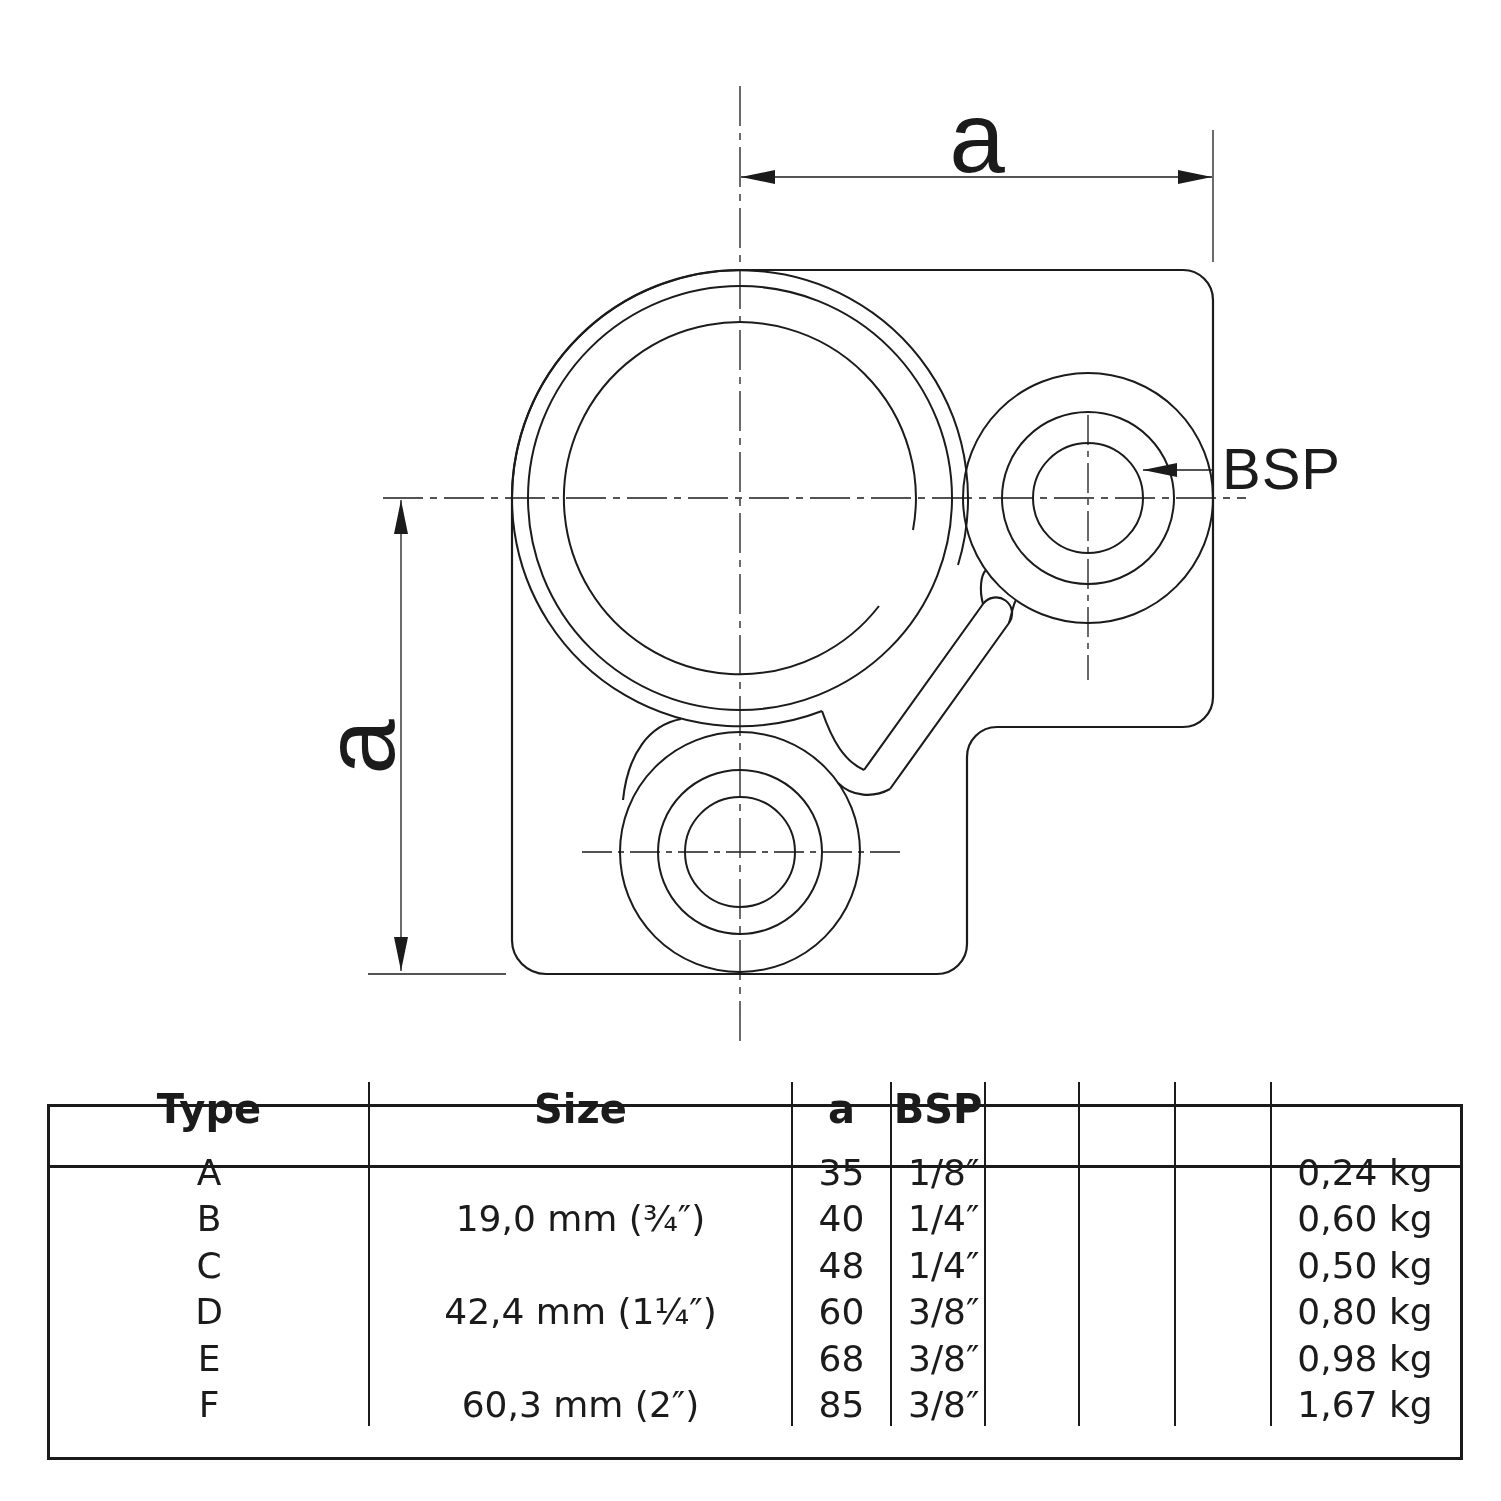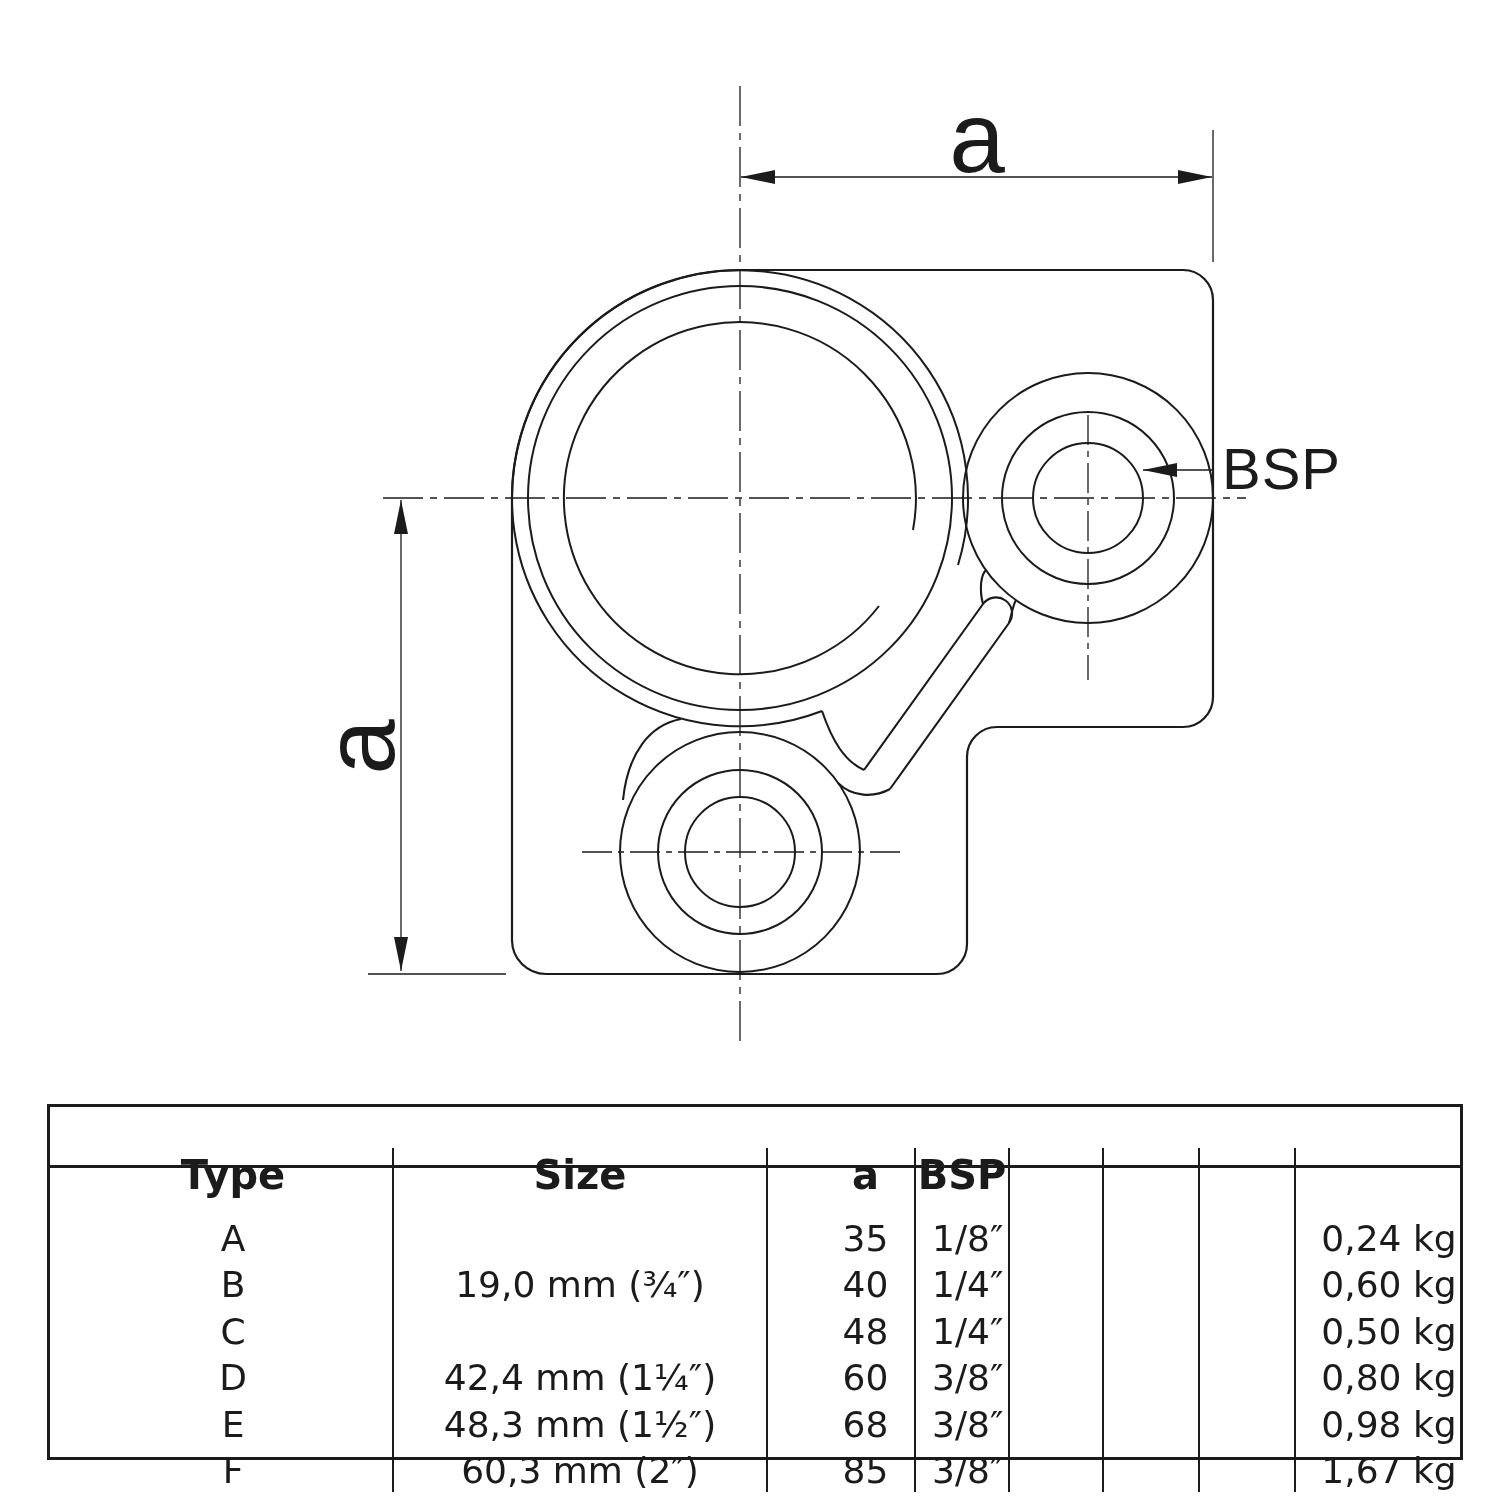--- a/index.html
+++ b/index.html
@@ -8,21 +8,21 @@
     font-family:"DejaVu Sans", sans-serif; color:#1b1b1b; overflow:hidden;
   }
   svg text { fill:#1b1b1b; }
   .dim-label { font-family:"Liberation Sans", sans-serif; font-size:100px; }
   .bsp-label { font-family:"Liberation Sans", sans-serif; font-size:58px; letter-spacing:1px; }
 
   
   .tframe { position:absolute; left:47px; top:1104px; width:1416px; height:356px;
             border:3px solid #1b1b1b; box-sizing:border-box; }
   .hline  { position:absolute; left:50px; top:1165px; width:1410px; height:3px; background:#1b1b1b; }
-  .tcol   { position:absolute; top:1148px; height:344px; box-sizing:border-box;margin-left:24px; }
+  .tcol   { position:absolute; top:1082px; height:344px; box-sizing:border-box; }
   .tcol.div { border-right:2px solid #1b1b1b; }
   .thead  { position:absolute; left:0; top:0; width:100%; height:55px; line-height:55px;
             text-align:center; font-weight:bold; font-size:40px; }
   .tcell  { position:absolute; left:0; width:100%; height:46px; line-height:46px;
             text-align:center; font-size:36px; }
   .tcell.r0 { top:68px; }  .tcell.r1 { top:114px; } .tcell.r2 { top:161px; }
   .tcell.r3 { top:207px; } .tcell.r4 { top:254px; } .tcell.r5 { top:300px; }
   .col-bsp .tcell { text-align:left; padding-left:16px; box-sizing:border-box; }
 </style>
 </head>
@@ -101,25 +101,24 @@
     <div class="tcol div" style="left:50px;width:320px;">
       <div class="thead">Type</div>
       <div class="tcell r0">A</div>
       <div class="tcell r1">B</div>
       <div class="tcell r2">C</div>
       <div class="tcell r3">D</div>
       <div class="tcell r4">E</div>
       <div class="tcell r5">F</div>
     </div>
 
-    <div class="tcol div" style="left:370px;width:374px;">
+    <div class="tcol div" style="left:370px;width:423px;">
       <div class="thead">Size</div>
       <div class="tcell r1">19,0 mm (¾″)</div>
       <div class="tcell r3">42,4 mm (1¼″)</div>
-      <div class="tcell r4">48,3 mm (1½″)</div>
       <div class="tcell r5">60,3 mm (2″)</div>
     </div>
 
     <div class="tcol div" style="left:793px;width:99px;">
       <div class="thead">a</div>
       <div class="tcell r0">35</div>
       <div class="tcell r1">40</div>
       <div class="tcell r2">48</div>
       <div class="tcell r3">60</div>
       <div class="tcell r4">68</div>

